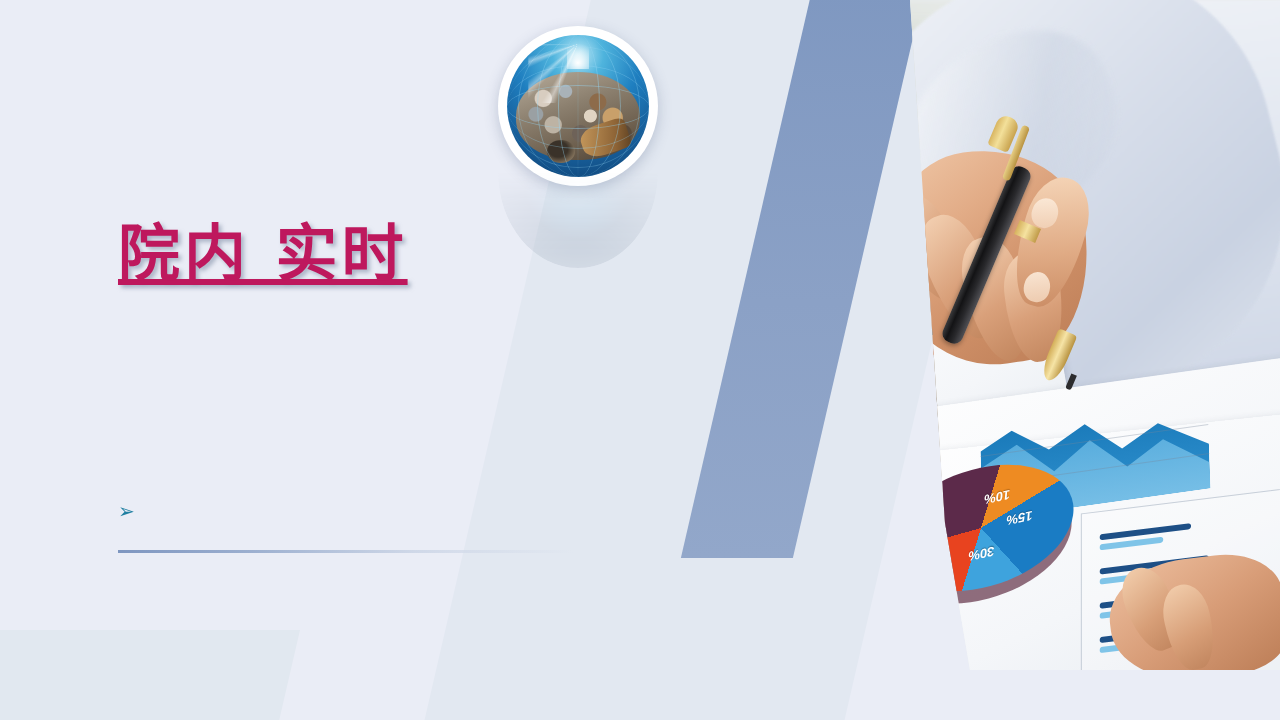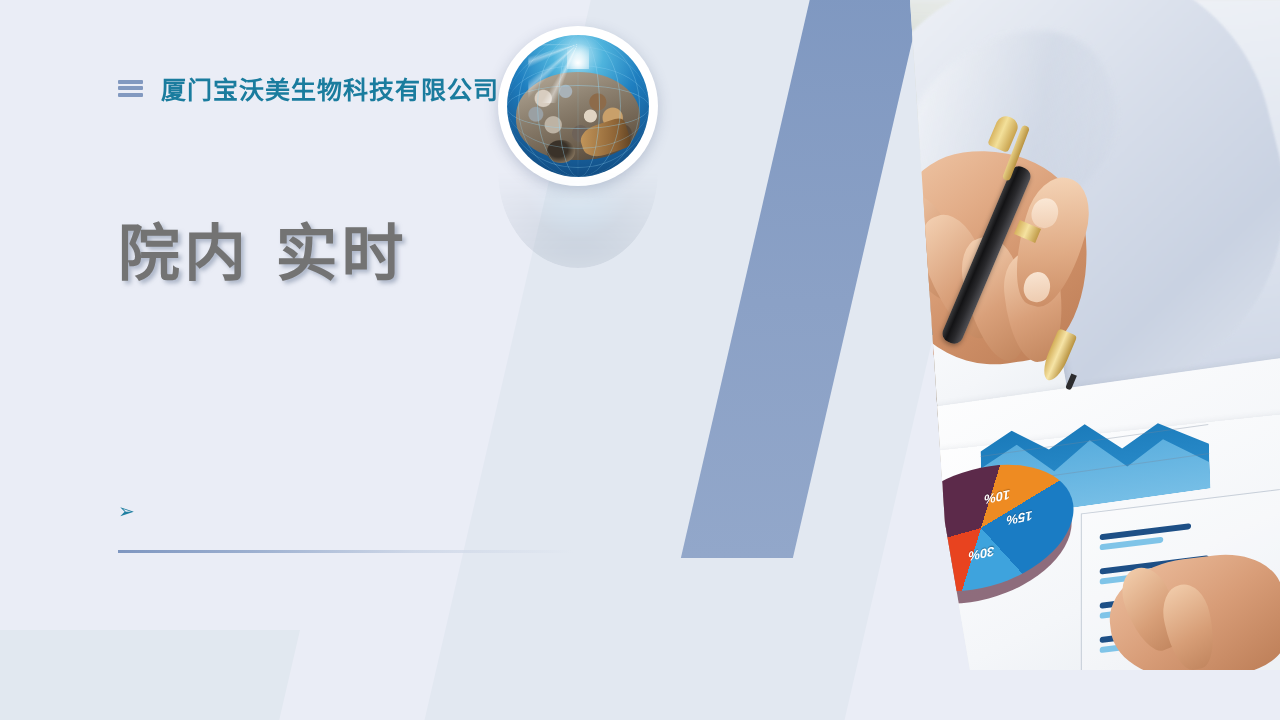--- a/index.html
+++ b/index.html
@@ -508,24 +508,25 @@
     position: absolute;
     top: 212px;
     left: 118px;
     width: 640px;
   }
   .title-line {
     font-family: "DejaVu Sans", "Liberation Sans", sans-serif;
     font-size: 62px;
     font-weight: 700;
     line-height: 84px;
-    color: #737373;
+    color: #be185d;
     letter-spacing: 4px;
     white-space: nowrap;
     text-shadow: 3px 3px 4px rgba(120,135,160,.55);
+    text-decoration: underline;
   }
   .title-line-2 {
     letter-spacing: 2px;
   }
 
   
   .subtitle-row {
     position: absolute;
     top: 500px;
     left: 118px;
@@ -639,28 +640,20 @@
       <div class="ph-pen-nib"></div>
 
       <div class="ph-hand2"></div>
       <div class="ph-finger2 ph-f2a"></div>
       <div class="ph-finger2 ph-f2b"></div>
     </div>
   </div>
 
   <div class="content">
 
-    <div class="brand-row">
-      <div class="hamburger">
-        <span></span>
-          <span></span>
-          <span></span>
-      </div>
-      <div class="brand-name">厦门宝沃美生物科技有限公司</div>
-    </div>
 
     <div class="logo-wrap">
       <div class="logo-ring"></div>
       <div class="logo-globe">
         <div class="globe-trash"></div>
         <div class="globe-barrel"></div>
         <div class="globe-pipe"></div>
         <div class="globe-grid">
           <div class="mer" style="width:0;transform:translateX(-50%) scaleX(1)"></div>
           <div class="mer" style="width:28%;left:36%;border-left:1px solid rgba(150,215,245,.45);border-right:1px solid rgba(150,215,245,.45);border-radius:50%"></div>

